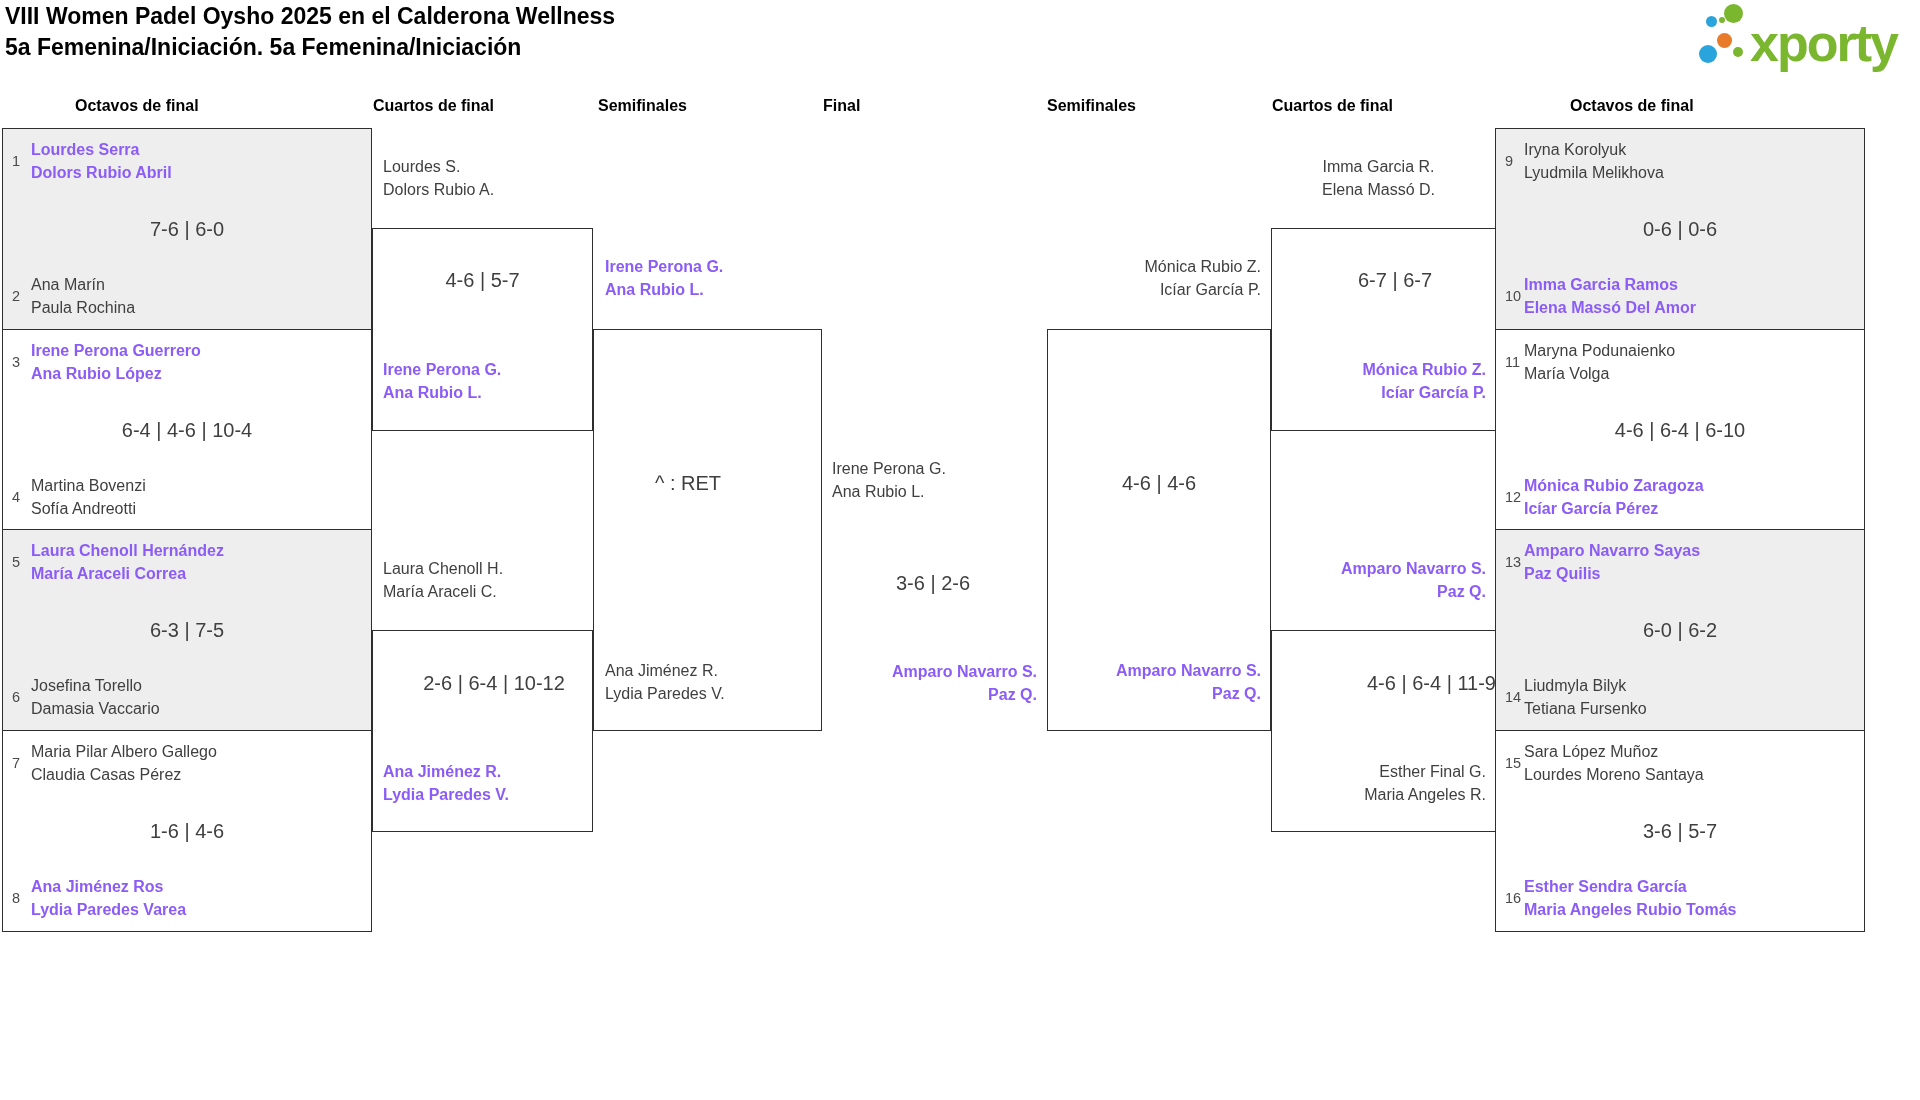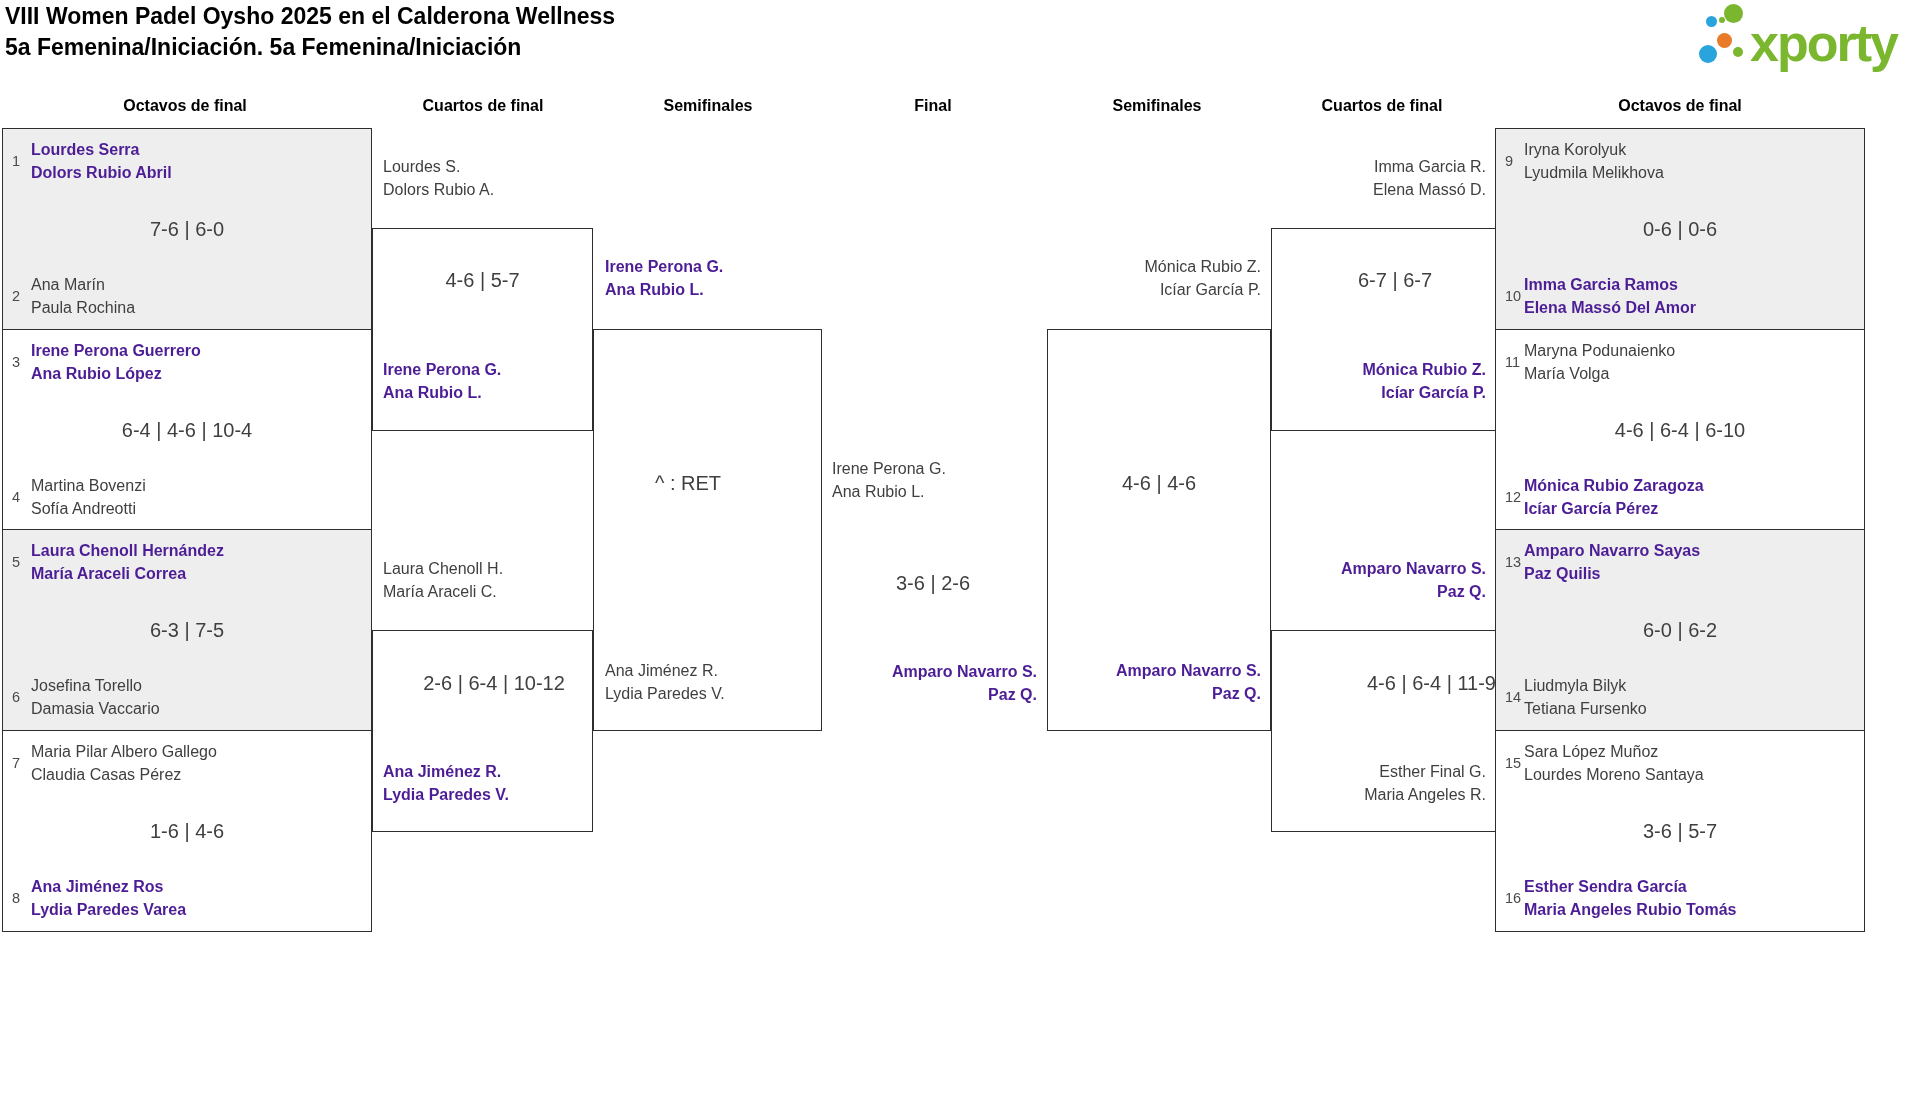--- a/index.html
+++ b/index.html
@@ -1,27 +1,27 @@
 <!DOCTYPE html>
 <html><head>
 <meta charset="utf-8">
 <style>
   html,body{margin:0;padding:0;background:#fff;}
   .page{position:relative;width:1920px;height:1100px;background:#fff;overflow:hidden;
         font-family:"Liberation Sans",sans-serif;color:#141414;}
   .title{position:absolute;left:5px;top:1px;font-size:23px;font-weight:700;line-height:31px;color:#000;white-space:nowrap;}
-  .colhead{position:absolute;top:97px;width:220px;text-align:center;font-size:16px;font-weight:700;color:#000;white-space:nowrap;}
+  .colhead{position:absolute;top:97px;width:220px;font-size:16px;font-weight:700;color:#000;white-space:nowrap;}
   .owrap{position:absolute;width:370px;height:804px;border:1.5px solid #2e2e2e;box-sizing:border-box;
          display:flex;flex-direction:column;}
   .ocell{position:relative;box-sizing:border-box;}
   .ocell.h1{height:201px;}.ocell.h2{height:200px;}.ocell.h3{height:201px;}.ocell.h4{flex:1;}
   .ocell.sep{border-bottom:1.5px solid #2e2e2e;}
   .ocell.gray{background:#eeeeee;}
   .pair{position:absolute;font-size:16px;line-height:22.5px;color:#3f3f3f;white-space:nowrap;}
-  .pair.w{font-weight:700;color:#4c1d95;}
+  .pair.w{font-weight:700;color:#8b5cf6;}
   .pair.r{text-align:right;}
   .ocell .pair{left:28px;}
   .ocell .pair.pa{top:10px;}
   .ocell .pair.pb{top:145px;}
   .seed{position:absolute;left:9px;font-size:14.5px;line-height:20px;color:#4a4a4a;}
   .seed.sa{top:22px;}
   .seed.sb{top:157px;}
   .score{position:absolute;font-size:20px;line-height:22px;color:#3f3f3f;text-align:center;white-space:nowrap;}
   .ocell .score{left:0;width:100%;top:89px;}
   .box{position:absolute;border:1.5px solid #2e2e2e;box-sizing:border-box;background:transparent;}
@@ -218,21 +218,21 @@
   <div class="pair r" style="left:1047px;width:214px;top:256px;">
     <div>Mónica Rubio Z.</div>
     <div>Icíar García P.</div>
   </div>
   <div class="score" style="left:1047px;width:224px;top:472px;">4-6 | 4-6</div>
   <div class="pair w r" style="left:1047px;width:214px;top:660px;">
     <div>Amparo Navarro S.</div>
     <div>Paz Q.</div>
   </div>
 
-  <div class="pair r" style="left:1271px;width:215px;top:156px;">
+  <div class="pair r" style="left:1271px;width:215px;top:156px;text-align:center;">
     <div>Imma Garcia R.</div>
     <div>Elena Massó D.</div>
   </div>
   <div class="score" style="left:1271px;width:248px;top:269px;">6-7 | 6-7</div>
   <div class="pair w r" style="left:1271px;width:215px;top:359px;">
     <div>Mónica Rubio Z.</div>
     <div>Icíar García P.</div>
   </div>
 
   <div class="pair w r" style="left:1271px;width:215px;top:558px;">

